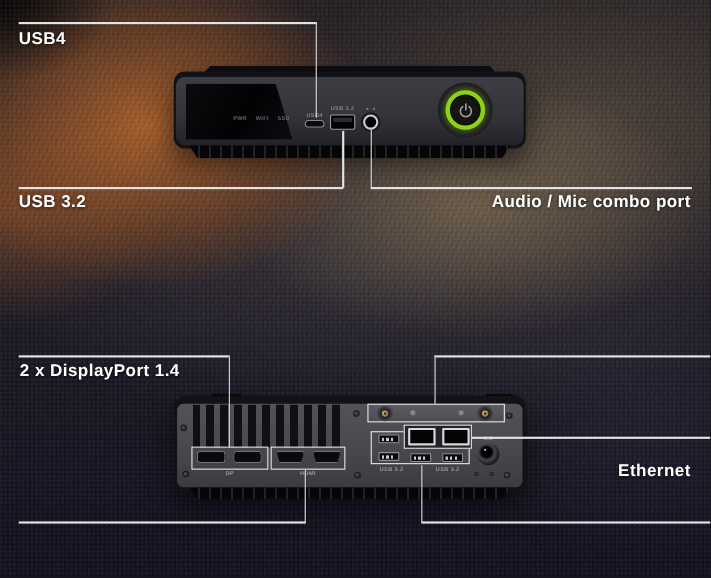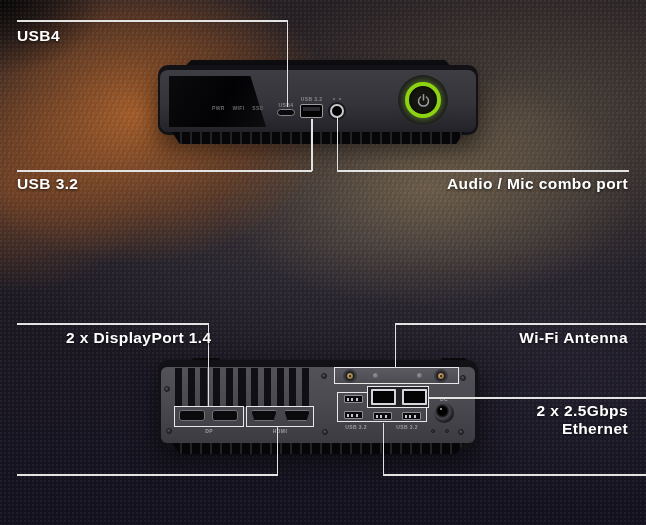--- a/index.html
+++ b/index.html
@@ -99,23 +99,21 @@
   <div class="cl h" style="left:17px;top:474px;width:261px;"></div>
   <div class="cl h" style="left:394.5px;top:323px;width:251.5px;"></div>
   <div class="cl v" style="left:394.5px;top:323px;height:45px;"></div>
   <div class="cl h" style="left:429px;top:397px;width:217px;"></div>
   <div class="cl v" style="left:382.5px;top:423px;height:52px;"></div>
   <div class="cl h" style="left:383px;top:474px;width:263px;"></div>
 
   <div class="lbl" style="left:17px;top:27px;">USB4</div>
   <div class="lbl" style="left:17px;top:175px;">USB 3.2</div>
   <div class="lbl r" style="right:18px;top:175px;">Audio / Mic combo port</div>
-  <div class="lbl" style="left:18px;top:329px;margin-left:48px;">2 x DisplayPort 1.4</div>
-  <div class="lbl r" style="right:18px;top:329px;">Wi-Fi Antenna</div>
-  <div class="lbl r" style="right:18px;top:402px;">2 x 2.5Gbps</div>
+  <div class="lbl" style="left:18px;top:329px;">2 x DisplayPort 1.4</div>
   <div class="lbl r" style="right:18px;top:420px;">Ethernet</div>
 
   <div class="device" style="left:158px;top:60px;width:320px;height:85px;">
     <div class="bevel" style="left:22px;top:0;width:276px;height:12px;clip-path:polygon(4% 0,96% 0,100% 100%,0 100%);"></div>
     <div class="casing" style="left:0;top:5px;width:320px;height:70px;"></div>
     <div class="front-face" style="left:2px;top:10px;width:316px;height:62px;"></div>
     <div class="gloss" style="left:11px;top:16px;width:97px;height:51px;"></div>
     <div class="led-row" style="left:54px;top:45px;">
       <span>PWR</span>
       <span>WIFI</span>

